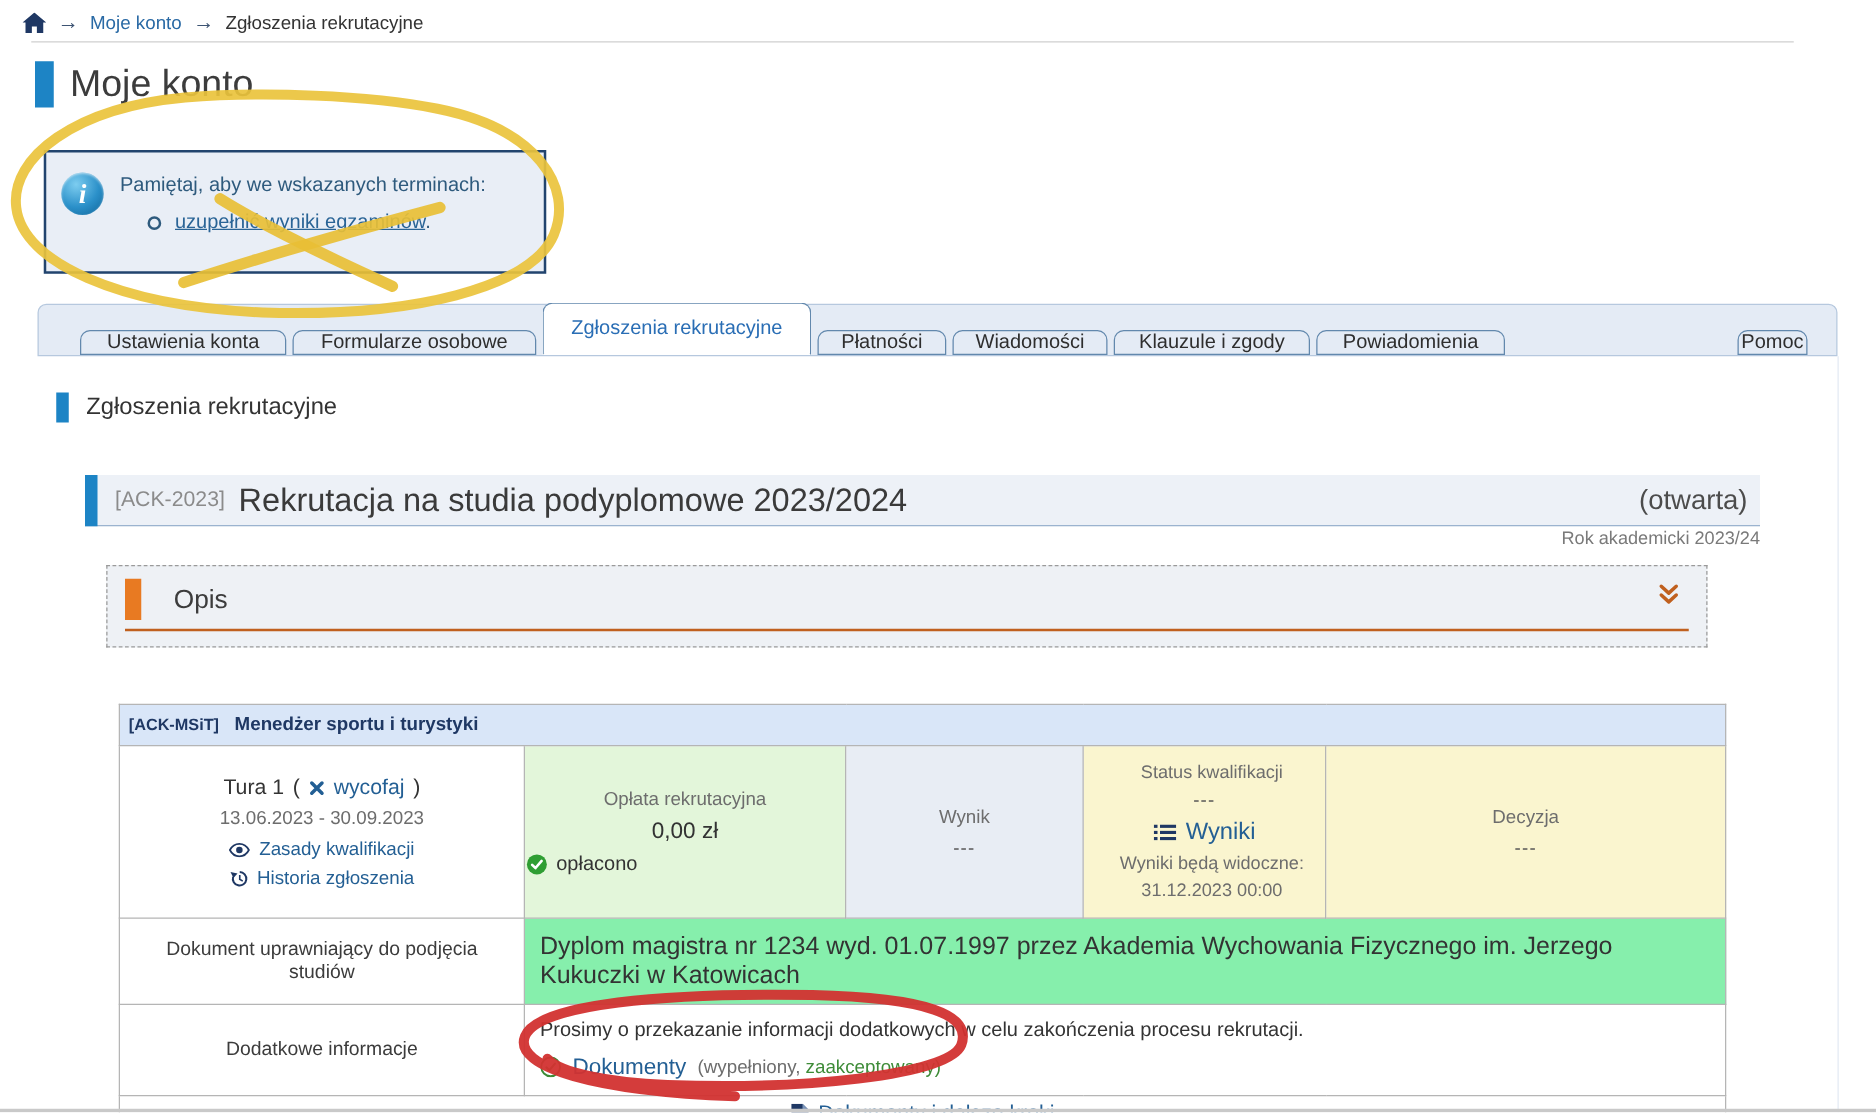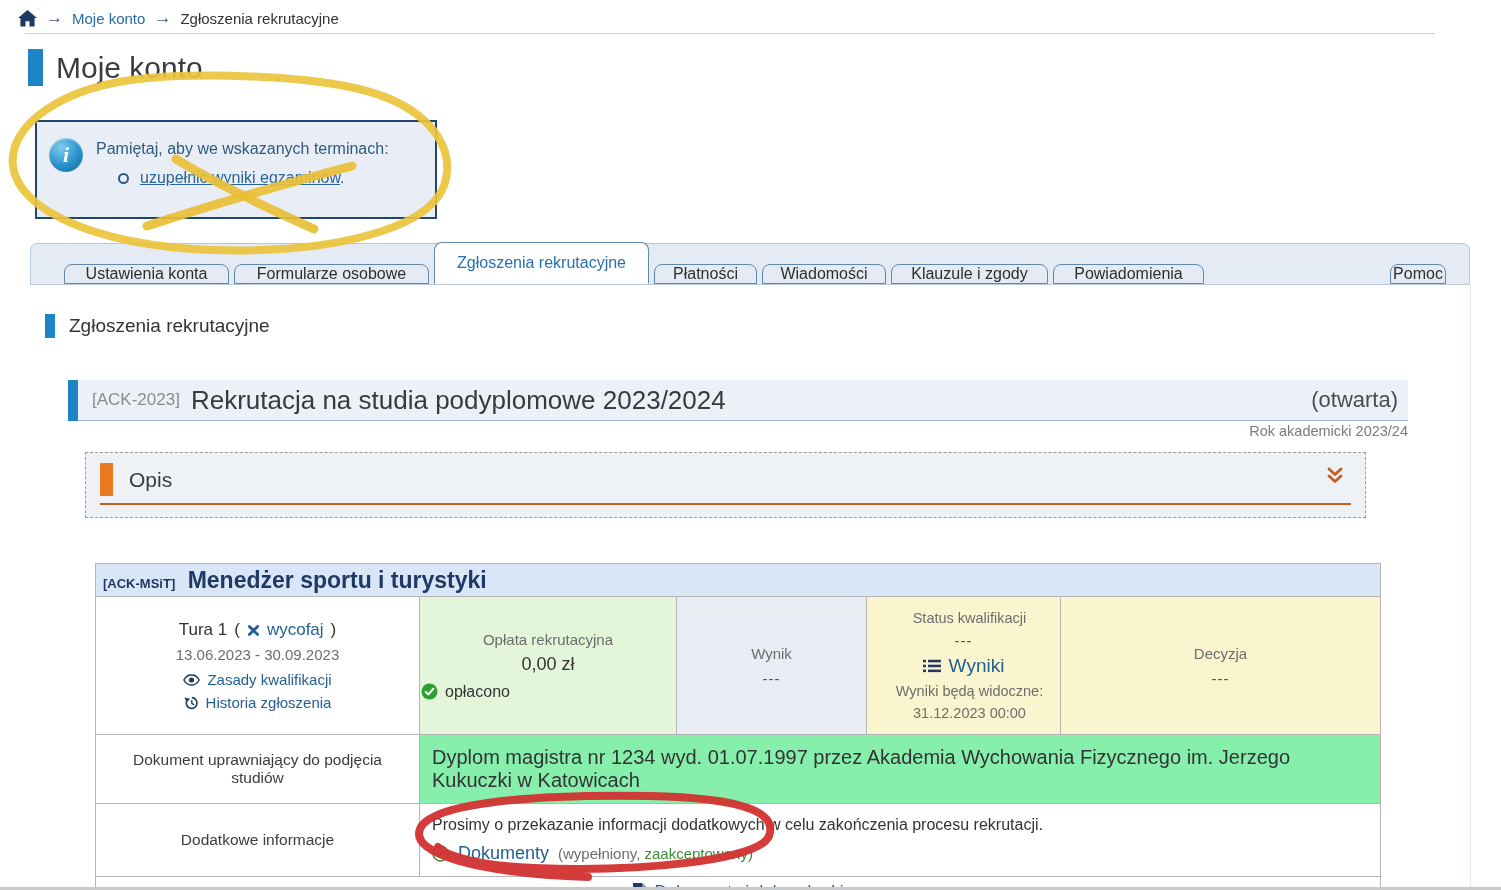--- a/index.html
+++ b/index.html
@@ -50,32 +50,32 @@
     background:#edf1f7;border-bottom:1px solid #9bb3cf;display:flex;align-items:center;}
   .recr-bar{flex:none;width:10px;height:41px;background:#1d84c5;}
   .recr-code{font-size:17px;color:#8b8b8b;margin:0 11px 0 14px;}
   .recr-title{font-size:26px;color:#3a3a3a;white-space:nowrap;}
   .recr-status{margin-left:auto;margin-right:10px;font-size:22px;color:#4c4c4c;}
   .acad-year{position:absolute;left:68px;top:423px;width:1340px;text-align:right;font-size:14.5px;color:#7a7a7a;}
 
   
   .opis-panel{position:absolute;left:85px;top:452px;width:1281px;height:66px;box-sizing:border-box;
     border:1px dashed #9a9a9a;background:#eef1f5;padding:10px 14px;}
-  .opis-row{display:flex;align-items:center;gap:16px;border-bottom:2px solid #c0601e;padding-bottom:7px;}
+  .opis-row{display:flex;align-items:center;gap:26px;border-bottom:2px solid #c0601e;padding-bottom:7px;}
   .opis-bar{width:13px;height:33px;background:#e87a22;}
   .opis-title{font-size:21px;color:#3c3c3c;}
   .opis-chevron{margin-left:auto;margin-right:6px;margin-bottom:4px;cursor:pointer;}
 
   
   .program-table{position:absolute;left:95px;top:563px;width:1285px;border-collapse:collapse;table-layout:fixed;background:#fff;
     border:1px solid #9a9a9a;}
   .program-table td{border:1px solid #b5b5b5;vertical-align:middle;}
   .thead-cell{background:#d9e6f8;height:30px;padding-left:7px;color:#1f3864;font-weight:bold;}
   .prog-code{font-size:13px;margin-right:8px;}
-  .prog-title{font-size:23px;margin-top:24px;}
+  .prog-title{font-size:15px;margin-top:24px;}
   .c-center{text-align:center;}
   .cell-a{height:135px;background:#fff;}
   .cell-green{background:#e3f6da;}
   .cell-bluegray{background:#e8edf4;}
   .cell-yellow{background:#faf5cf;}
   .lbl{color:#6d6d6d;font-size:15px;}
   .lbl-sm{color:#6d6d6d;font-size:14.5px;padding-left:12px;}
   .dashes{color:#555;font-size:15px;letter-spacing:1px;}
   .mb6{margin-bottom:6px;} .mb8{margin-bottom:8px;}
   .tura-line{font-size:17px;color:#333;display:flex;justify-content:center;align-items:center;gap:7px;}

